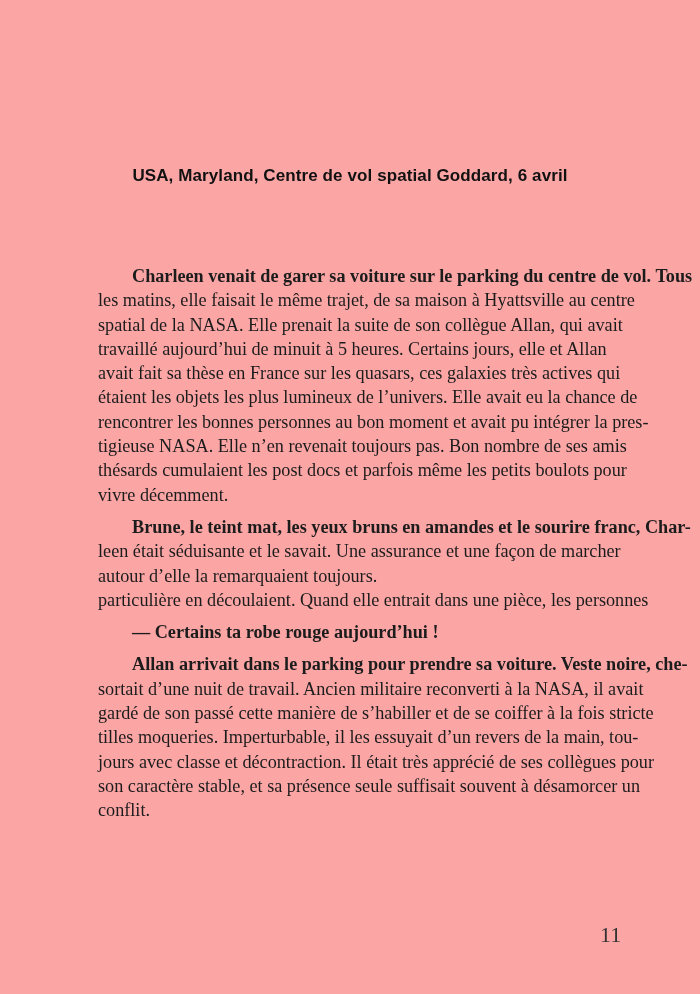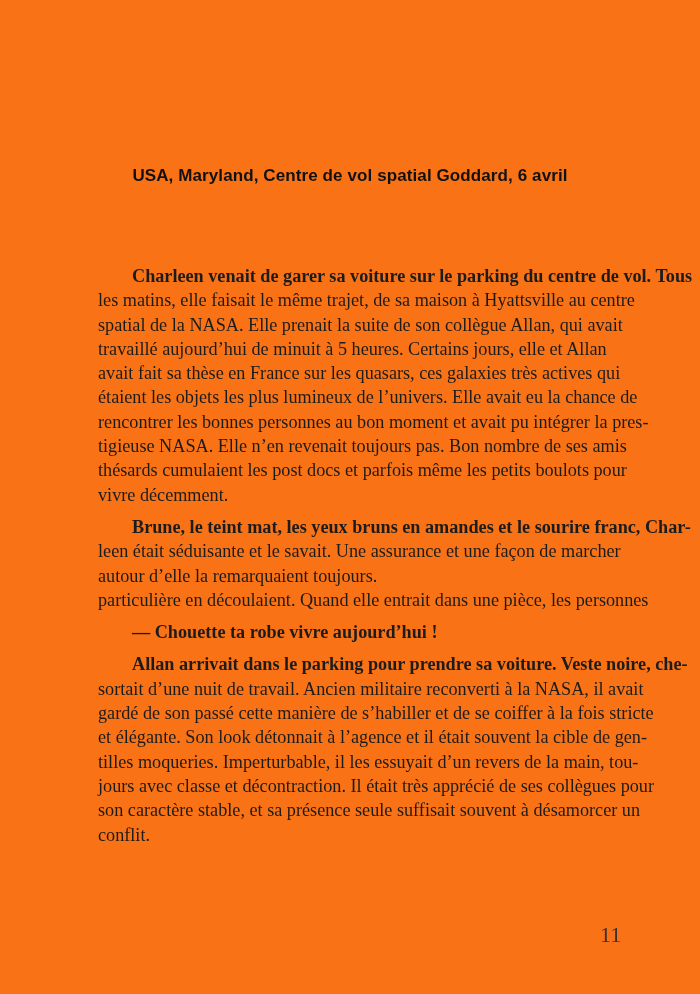--- a/index.html
+++ b/index.html
@@ -11,21 +11,21 @@
       width: 700px;
       height: 994px;
       position: relative;
       overflow: hidden;
       color: #1a1a1a;
     }
     .page {
       position: absolute;
       left: 0; top: 0;
       width: 700px; height: 994px;
-      background: #f97316;
+      background: #fca5a5;
     }
     .heading {
       position: absolute;
       top: 166px;
       left: 0;
       width: 700px;
       text-align: center;
       font-family: "Liberation Sans", sans-serif;
       font-weight: bold;
       font-size: 17px;
@@ -95,29 +95,28 @@
 
     <div>
       <span class="line indent">Brune, le teint mat, les yeux bruns en amandes et le sourire franc, Char-</span>
       <span class="line">leen était séduisante et le savait. Une assurance et une façon de marcher</span>
       <span class="line last">autour d’elle la remarquaient toujours.</span>
       <span class="line">particulière en découlaient. Quand elle entrait dans une pièce, les personnes</span>
     </div>
     <span class="para-gap"></span>
 
     <div>
-      <span class="line indent last">— Chouette ta robe vivre aujourd’hui !</span>
+      <span class="line indent last">— Certains ta robe rouge aujourd’hui !</span>
     </div>
     <span class="para-gap"></span>
 
     <div>
       <span class="line indent">Allan arrivait dans le parking pour prendre sa voiture. Veste noire, che-</span>
       <span class="line">sortait d’une nuit de travail. Ancien militaire reconverti à la NASA, il avait</span>
       <span class="line">gardé de son passé cette manière de s’habiller et de se coiffer à la fois stricte</span>
-      <span class="line">et élégante. Son look détonnait à l’agence et il était souvent la cible de gen-</span>
       <span class="line">tilles moqueries. Imperturbable, il les essuyait d’un revers de la main, tou-</span>
       <span class="line">jours avec classe et décontraction. Il était très apprécié de ses collègues pour</span>
       <span class="line">son caractère stable, et sa présence seule suffisait souvent à désamorcer un</span>
       <span class="line last">conflit.</span>
     </div>
 
   </div>
 
   <div class="page-number">11</div>
 

